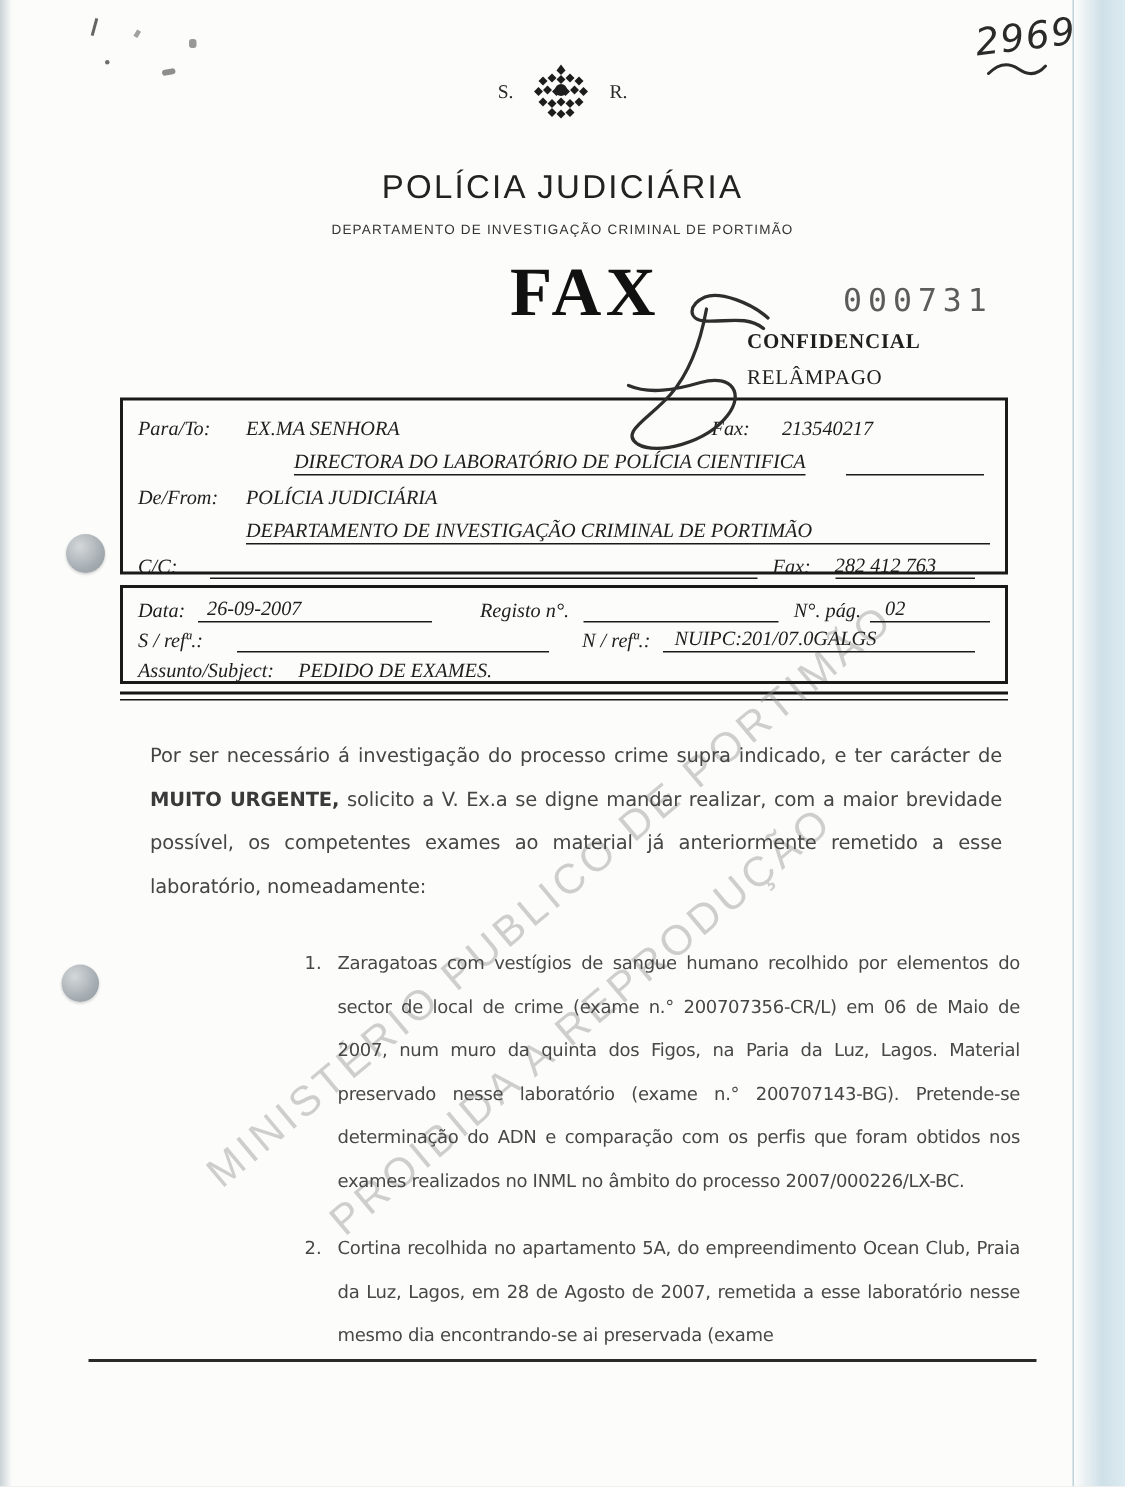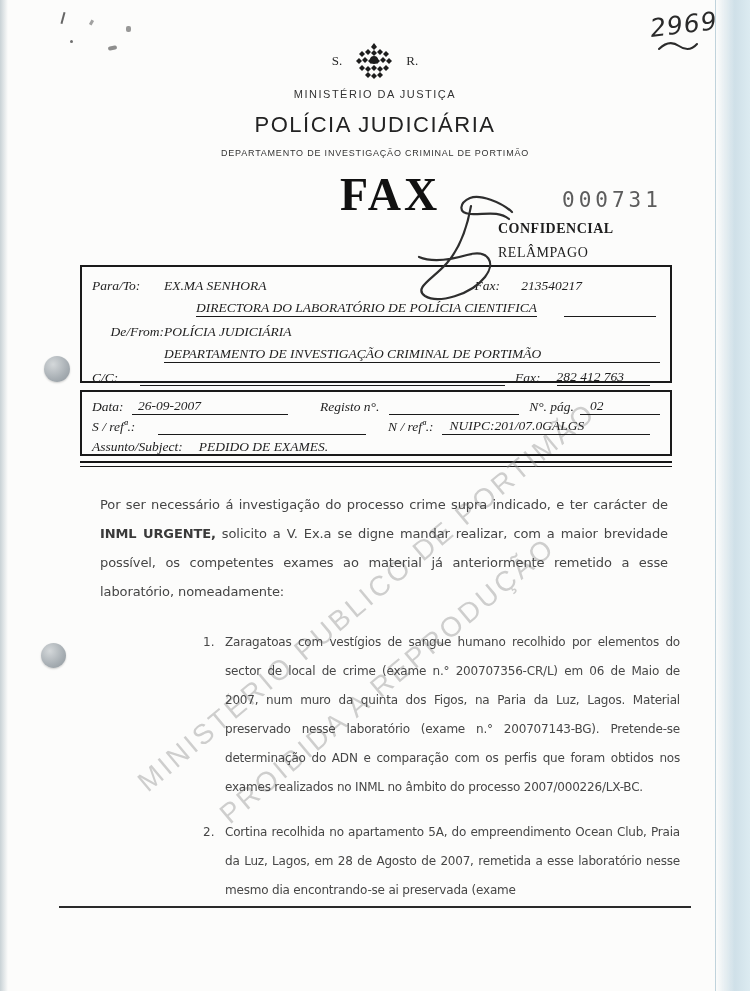--- a/index.html
+++ b/index.html
@@ -118,21 +118,20 @@
             <path d="M34 23 l3 3 -3 3 -3 -3z"></path>
           <path d="M16 30 l3 3 -3 3 -3 -3z"></path>
             <path d="M22 31 l3 3 -3 3 -3 -3z"></path>
             <path d="M28 30 l3 3 -3 3 -3 -3z"></path>
           <circle cx="22" cy="18" r="4"></circle>
         </g>
       </svg>
       <span class="crest-letter">R.</span>
     </span>
   </div>
-  <div class="ministry">MINISTÉRIO DA JUSTIÇA</div>
   <div class="org">POLÍCIA JUDICIÁRIA</div>
   <div class="dept">DEPARTAMENTO DE INVESTIGAÇÃO CRIMINAL DE PORTIMÃO</div>
 
   <div class="faxtitle">FAX</div>
   <div class="stamp">000731</div>
   <svg class="flourish" width="120" height="125" viewBox="0 0 120 125">
     <path d="M 107 29 C 96 19, 75 11, 65 15 C 54 20, 53 30, 65 31 C 78 32, 93 27, 104 36" stroke="#2e2e2e" stroke-width="2.2" fill="none" stroke-linecap="round"></path>
     <path d="M 66 23 C 62 45, 55 65, 42 80 C 28 96, 8 105, 20 113 C 33 121, 66 112, 80 94 C 91 80, 84 66, 62 72 C 45 77, 28 80, 14 74" stroke="#2e2e2e" stroke-width="2.2" fill="none" stroke-linecap="round"></path>
   </svg>
   <div class="cls1">CONFIDENCIAL</div>
@@ -145,21 +144,21 @@
       <span style="margin-left:auto;margin-right:78px;">
         <span class="lbl">Fax:</span>
         <span class="val" style="margin-left:18px;">213540217</span>
       </span>
     </div>
     <div class="brow" style="padding-left:82px;margin-left:32px;">
       <span class="val ul">DIRECTORA DO LABORATÓRIO DE POLÍCIA CIENTIFICA</span>
       <span class="blank" style="width:92px;margin-left:auto;margin-right:4px;"></span>
     </div>
     <div class="brow">
-      <span class="lbl" style="width:72px;text-align:right;">De/From:</span>
+      <span class="lbl" style="width:72px;">De/From:</span>
       <span class="val">POLÍCIA JUDICIÁRIA</span>
     </div>
     <div class="brow" style="padding-left:82px;">
       <span class="val ul" style="flex:1;">DEPARTAMENTO DE INVESTIGAÇÃO CRIMINAL DE PORTIMÃO</span>
     </div>
     <div class="brow">
       <span class="lbl" style="width:38px;">C/C:</span>
       <span class="fill"></span>
       <span class="lbl">Fax:</span>
       <span class="val ul" style="margin-left:16px;padding-right:26px;margin-right:10px;">282 412 763</span>
@@ -187,21 +186,21 @@
     </div>
   </div>
 
   <div class="dbl-rule"></div>
 
   <div class="wm wm1">MINISTÉRIO PUBLICO DE PORTIMÃO</div>
   <div class="wm wm2">PROIBIDA A REPRODUÇÃO</div>
 
   <div class="intro">
     <span>Por ser necessário á investigação do processo crime supra indicado, e ter carácter de</span>
-    <b>INML URGENTE,</b>
+    <b>MUITO URGENTE,</b>
     <span>solicito a V. Ex.a se digne mandar realizar, com a maior brevidade possível, os competentes exames ao material já anteriormente remetido a esse laboratório, nomeadamente:</span>
   </div>
 
   <div class="item item1">
     <span class="num">1.</span>
     <div class="txt">Zaragatoas com vestígios de sangue humano recolhido por elementos do sector de local de crime (exame n.° 200707356-CR/L) em 06 de Maio de 2007, num muro da quinta dos Figos, na Paria da Luz, Lagos. Material preservado nesse laboratório (exame n.° 200707143-BG). Pretende-se determinação do ADN e comparação com os perfis que foram obtidos nos exames realizados no INML no âmbito do processo 2007/000226/LX-BC.</div>
   </div>
   <div class="item item2">
     <span class="num">2.</span>
     <div class="txt">Cortina recolhida no apartamento 5A, do empreendimento Ocean Club, Praia da Luz, Lagos, em 28 de Agosto de 2007, remetida a esse laboratório nesse mesmo dia encontrando-se ai preservada (exame</div>

